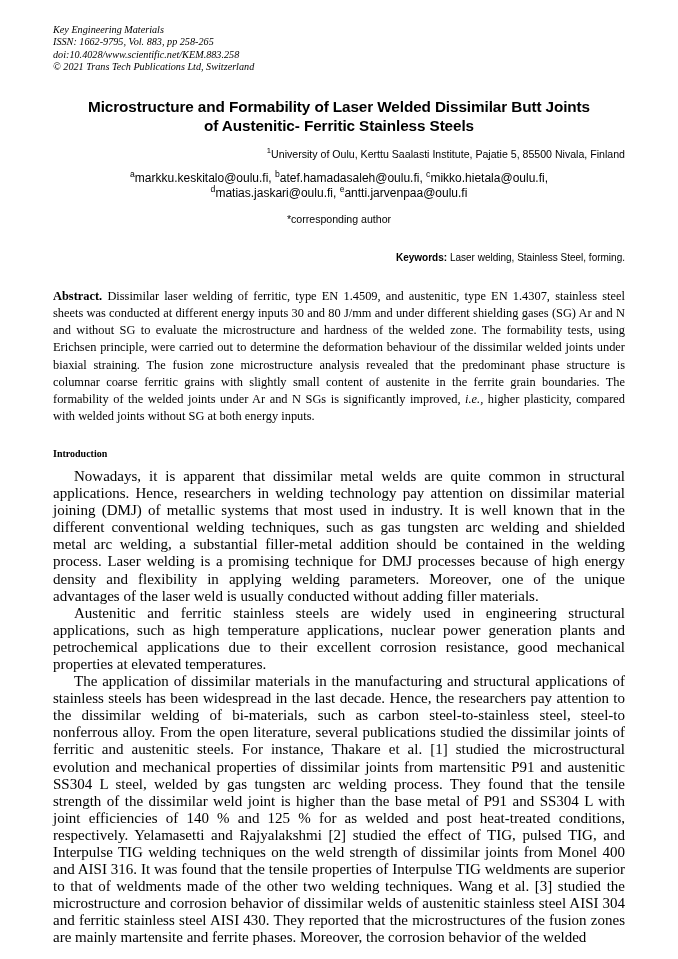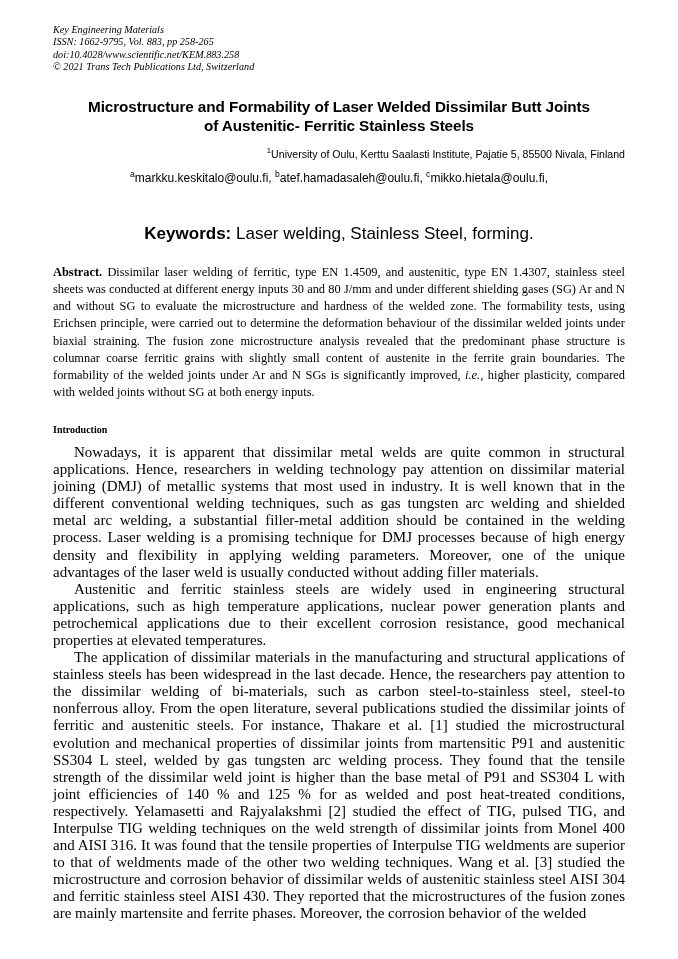--- a/index.html
+++ b/index.html
@@ -93,25 +93,25 @@
   .corresponding {
     margin-top: 11px;
     text-align: center;
     font-family: "Liberation Sans", sans-serif;
     font-size: 10.6px;
     line-height: 14px;
   }
 
   
   .keywords {
-    margin-top: 40px;
+    margin-top: 24px;
     font-family: "Liberation Sans", sans-serif;
-    font-size: 17px;
+    font-size: 10px;
     line-height: 15px;
-    text-align: center;
+    text-align: right;
   }
   .keywords .kw-label {
     font-weight: bold;
   }
 
   
   .abstract {
     margin-top: 23px;
     font-family: Liberation Serif, serif;
     font-size: 12.4px;
@@ -166,22 +166,26 @@
 
 
   <div class="affiliation">
     <sup>1</sup><span>University of Oulu, Kerttu Saalasti Institute, Pajatie 5, 85500 Nivala, Finland</span>
   </div>
 
   <div class="emails">
     <div>
       <sup>a</sup><span>markku.keskitalo@oulu.fi, </span><sup>b</sup><span>atef.hamadasaleh@oulu.fi, </span><sup>c</sup><span>mikko.hietala@oulu.fi,</span>
     </div>
+    <div>
+      <sup>d</sup><span>matias.jaskari@oulu.fi, </span><sup>e</sup><span>antti.jarvenpaa@oulu.fi</span>
+    </div>
   </div>
 
+  <div class="corresponding">*corresponding author</div>
 
   <div class="keywords">
     <span class="kw-label">Keywords:</span><span> Laser welding, Stainless Steel, forming.</span>
   </div>
 
   <div class="abstract">
     <span class="ab-label">Abstract.</span><span> Dissimilar laser welding of ferritic, type EN 1.4509, and austenitic, type EN 1.4307, stainless steel sheets was conducted at different energy inputs 30 and 80 J/mm and under different shielding gases (SG) Ar and N and without SG to evaluate the microstructure and hardness of the welded zone. The formability tests, using Erichsen principle, were carried out to determine the deformation behaviour of the dissimilar welded joints under biaxial straining. The fusion zone microstructure analysis revealed that the predominant phase structure is columnar coarse ferritic grains with slightly small content of austenite in the ferrite grain boundaries. The formability of the welded joints under Ar and N SGs is significantly improved, </span><i>i.e.,</i><span> higher plasticity, compared with welded joints without SG at both energy inputs.</span>
   </div>
 
   <div class="section-heading">Introduction</div>

